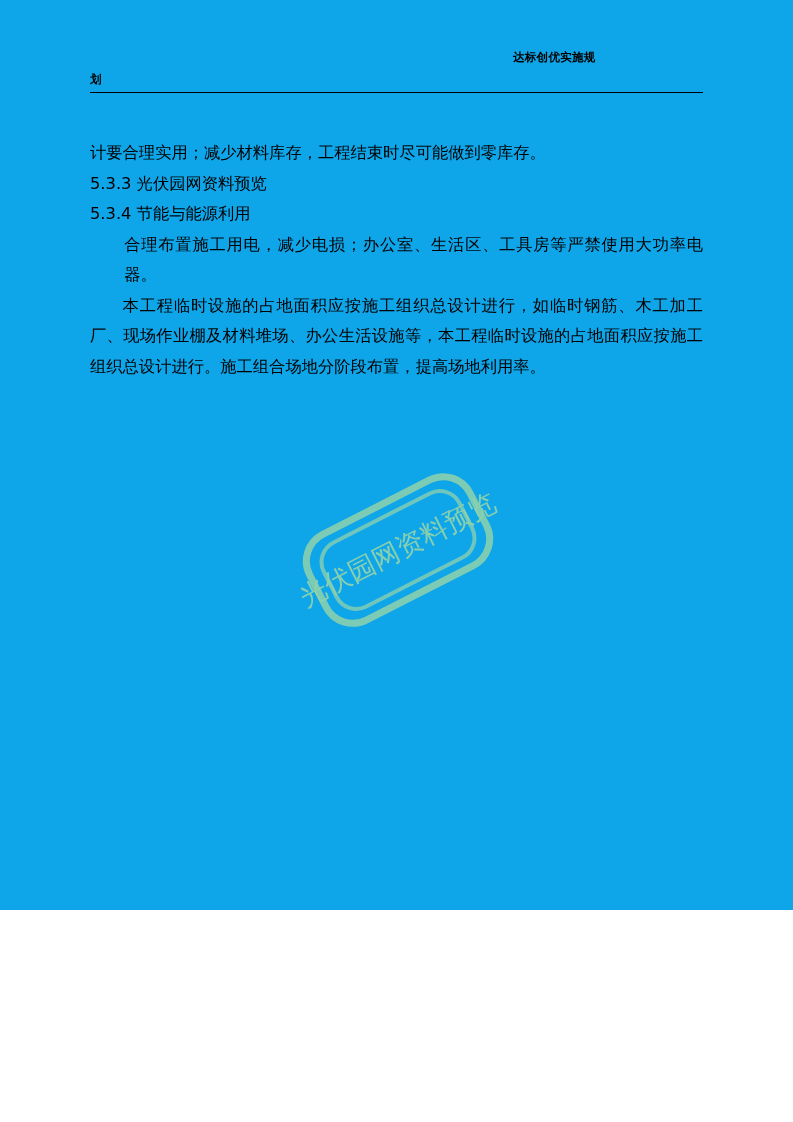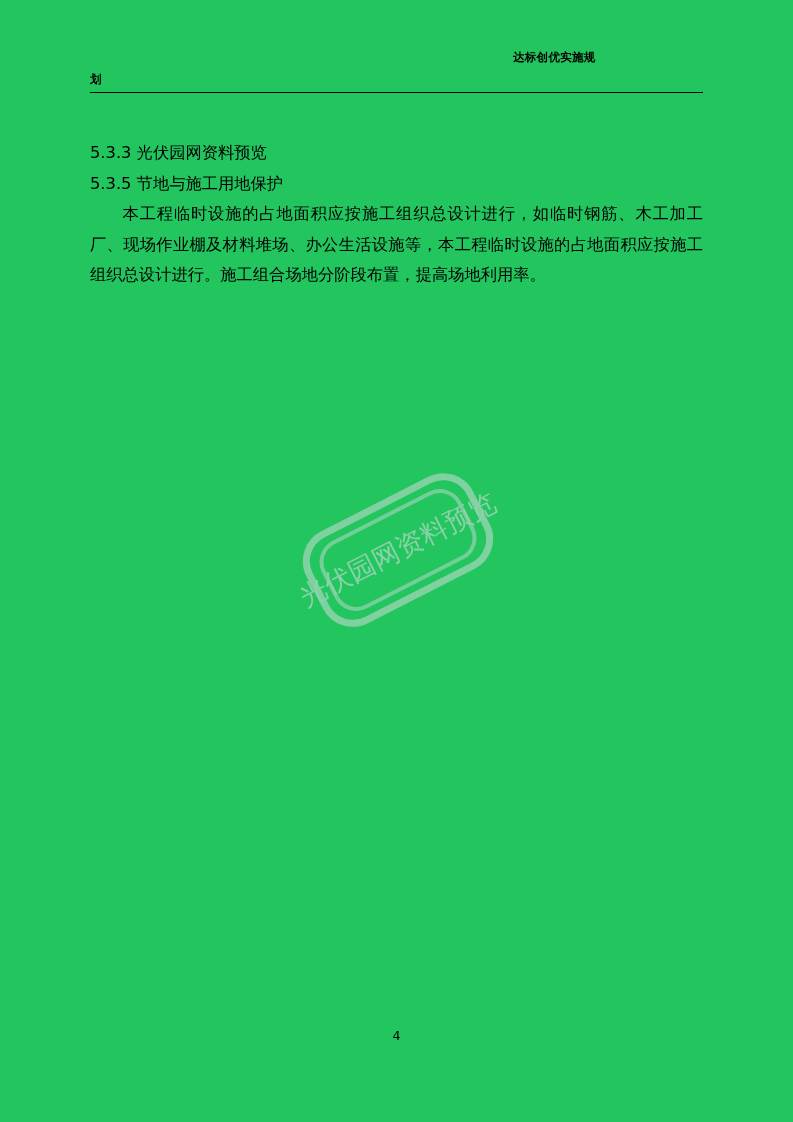--- a/index.html
+++ b/index.html
@@ -7,23 +7,23 @@
     padding: 0;
     background: #ffffff;
   }
   body {
     font-family: "Liberation Serif", "DejaVu Serif", serif;
     color: #000000;
   }
   .page {
     position: relative;
     width: 793px;
-    height: 1122px;
+    height: 910px;
     margin: 0 auto;
-    background: #22c55e;
+    background: #0ea5e9;
     overflow: hidden;
   }
   .content {
     position: absolute;
     left: 90px;
     top: 48px;
     width: 613px;
   }
   .header-row {
     position: relative;
@@ -107,22 +107,24 @@
       <div class="header-title">
         <span>达标创优实施规</span><br>
       </div>
     </div>
 
     <div style="position:absolute; left:0; top:22px; font-family:'DejaVu Sans','Liberation Sans',sans-serif; font-size:11.5px; font-weight:bold; line-height:19px;">划</div>
 
     <div class="header-rule"></div>
 
     <div class="body-text">
+      <p class="para">计要合理实用；减少材料库存，工程结束时尽可能做到零库存。</p>
       <p class="heading">5.3.3 光伏园网资料预览</p>
-      <p class="heading">5.3.5 节地与施工用地保护</p>
+      <p class="heading">5.3.4 节能与能源利用</p>
+      <p class="para indent-sub">合理布置施工用电，减少电损；办公室、生活区、工具房等严禁使用大功率电器。</p>
       <p class="para indent2">本工程临时设施的占地面积应按施工组织总设计进行，如临时钢筋、木工加工厂、现场作业棚及材料堆场、办公生活设施等，本工程临时设施的占地面积应按施工组织总设计进行。施工组合场地分阶段布置，提高场地利用率。</p>
     </div>
   </div>
 
   <div class="watermark">
     <svg width="240" height="190" viewBox="0 0 240 190" xmlns="http://www.w3.org/2000/svg">
       <g transform="rotate(-27 120 95)">
         <rect x="30" y="47" width="180" height="96" rx="30" ry="30" fill="none" stroke="#8fd2ac" stroke-width="7" opacity="0.85"></rect>
         <rect x="44" y="59" width="152" height="72" rx="22" ry="22" fill="none" stroke="#8fd2ac" stroke-width="4" opacity="0.75"></rect>
       </g>

